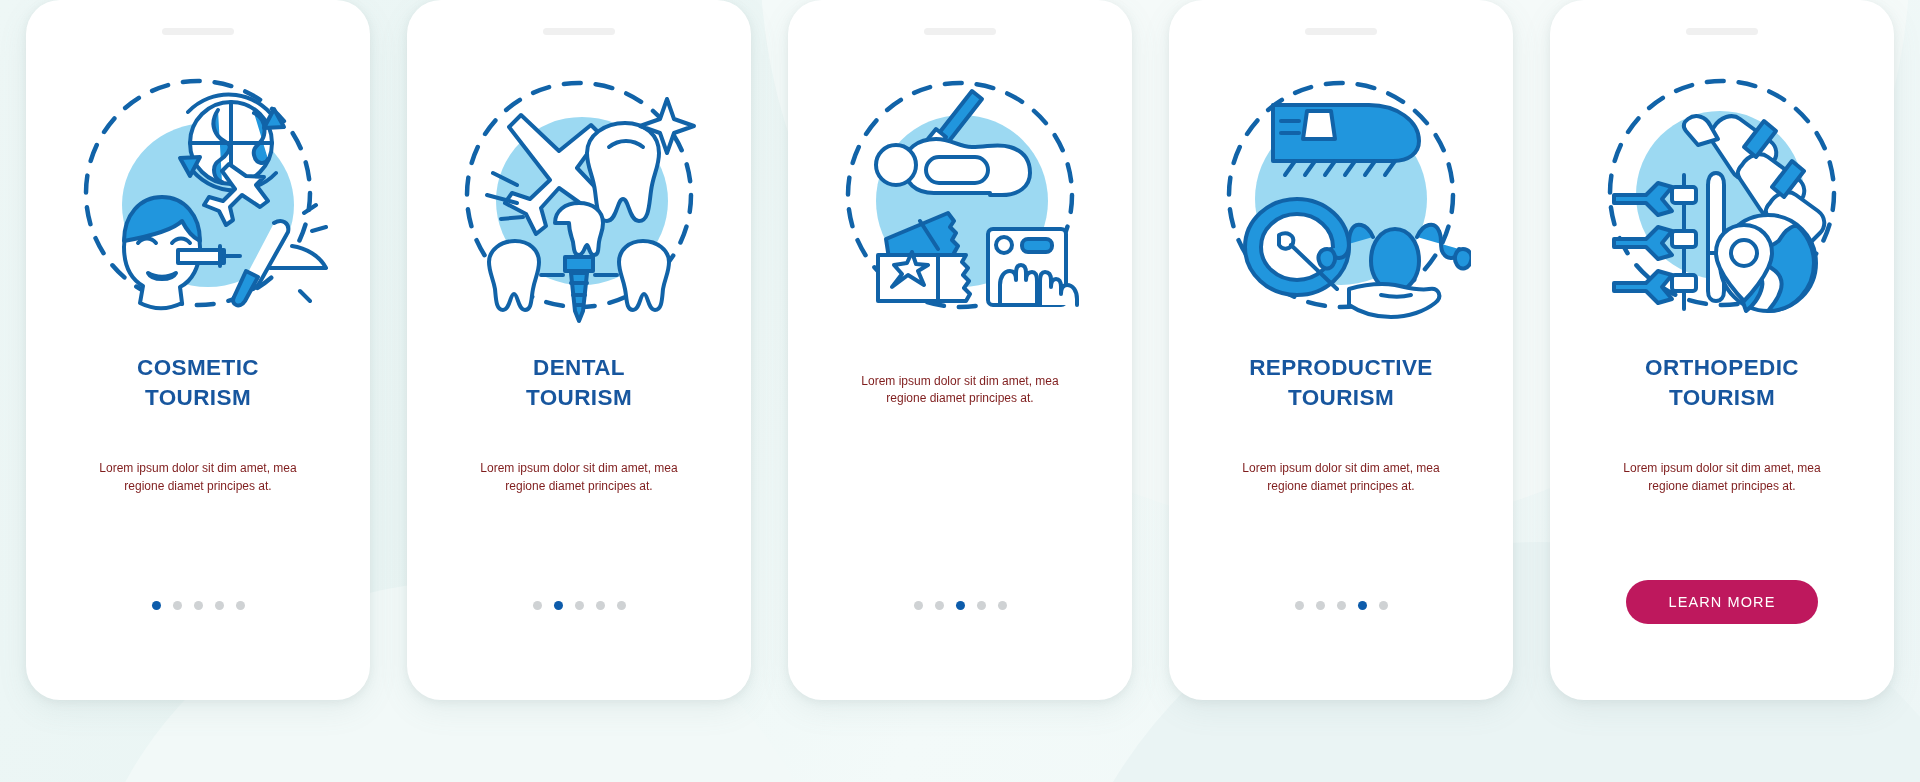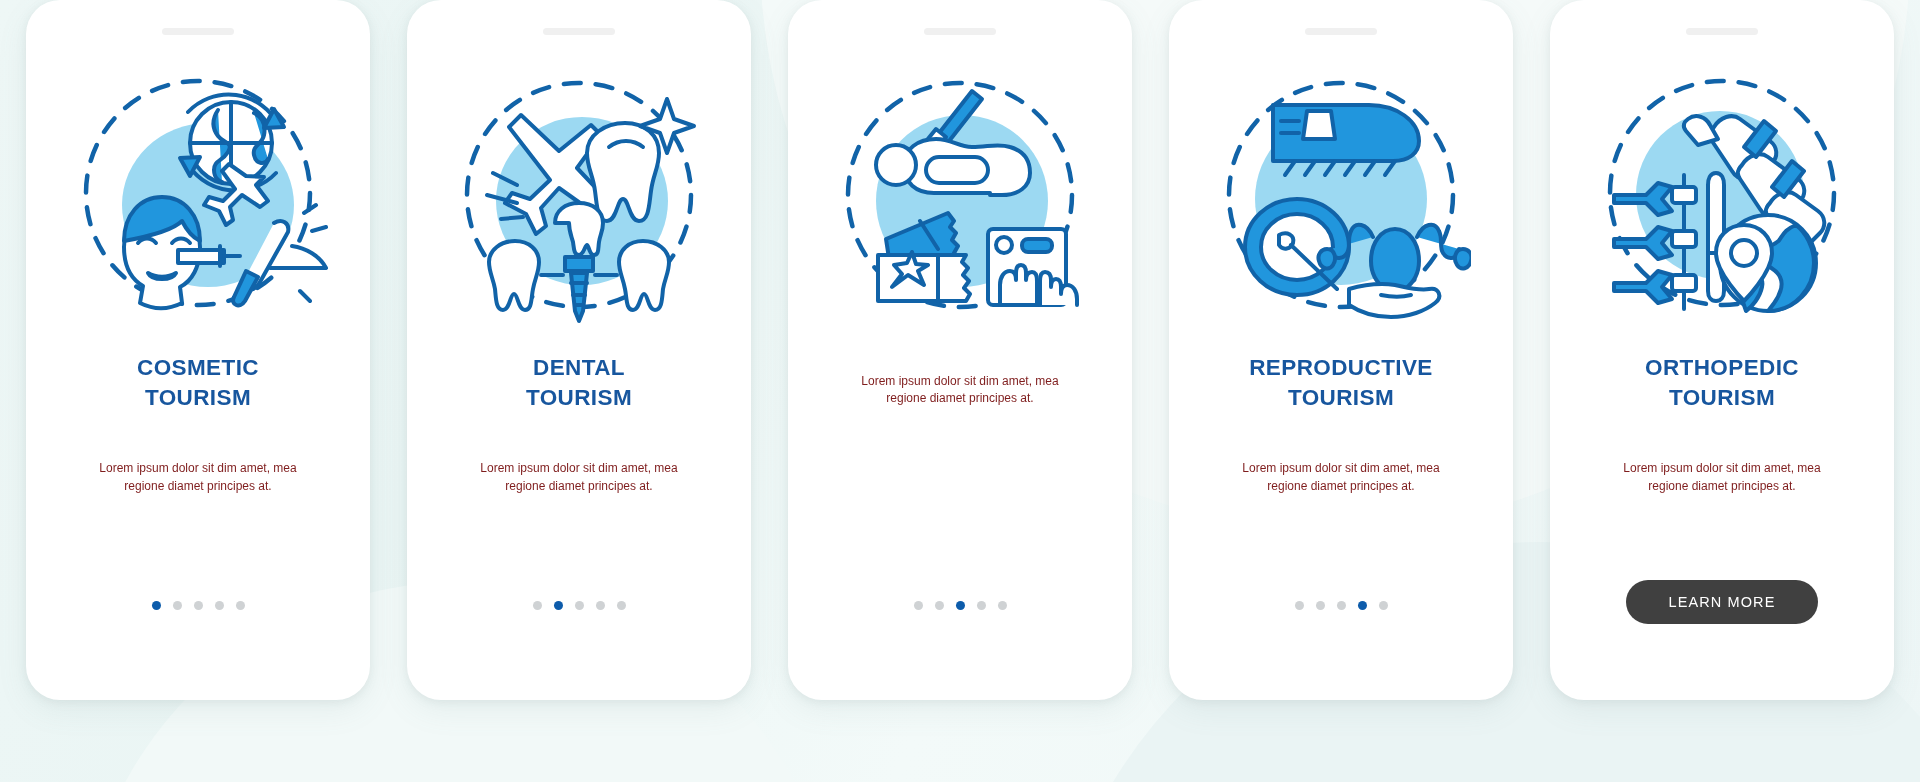--- a/index.html
+++ b/index.html
@@ -118,21 +118,21 @@
 
   .learn-btn {
     position: absolute;
     bottom: 76px;
     left: 50%;
     transform: translateX(-50%);
     width: 192px;
     height: 44px;
     border: none;
     border-radius: 22px;
-    background: #404040;
+    background: #be185d;
     color: #ffffff;
     font-size: 14.5px;
     font-weight: normal;
     letter-spacing: 1.1px;
     font-family: "Liberation Sans", sans-serif;
     cursor: pointer;
   }
 
   
   .bl-dark { fill: none; stroke: #1163a8; stroke-width: 4; stroke-linecap: round; stroke-linejoin: round; }

